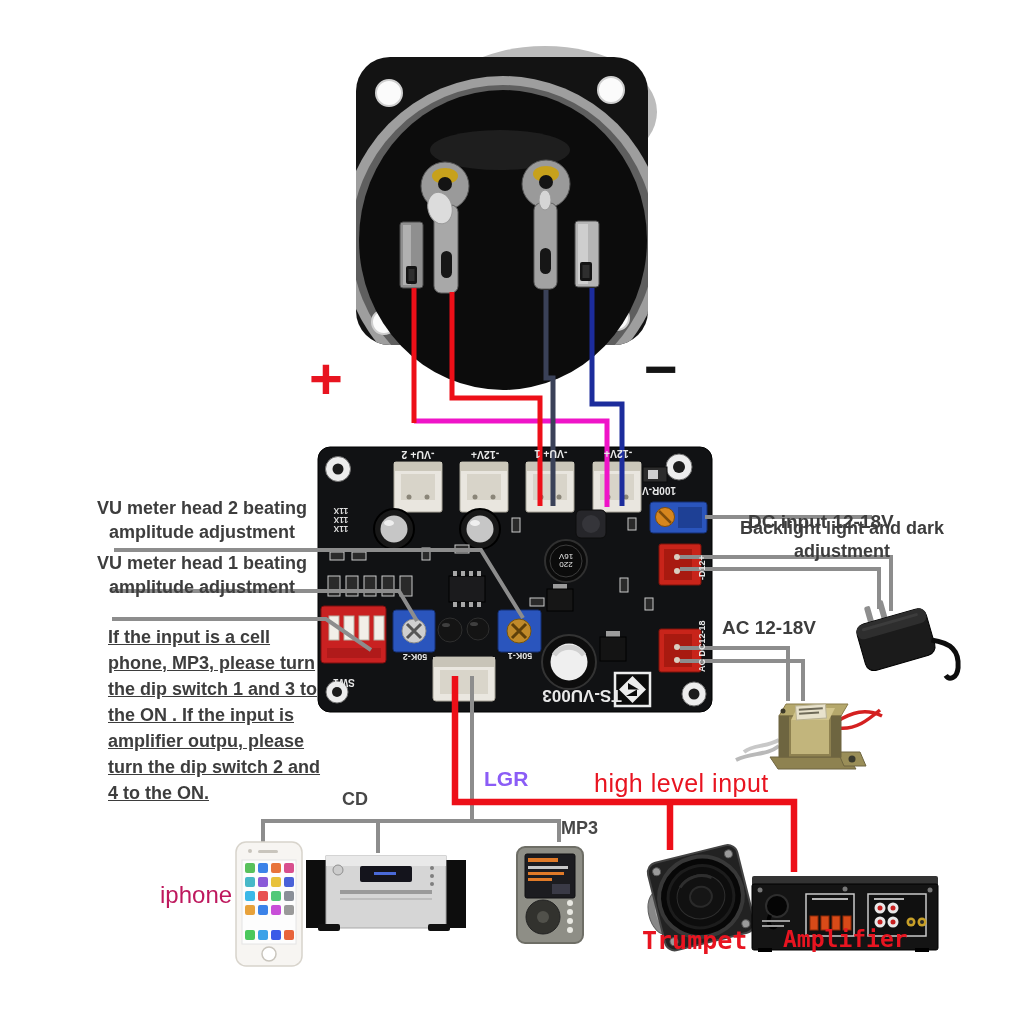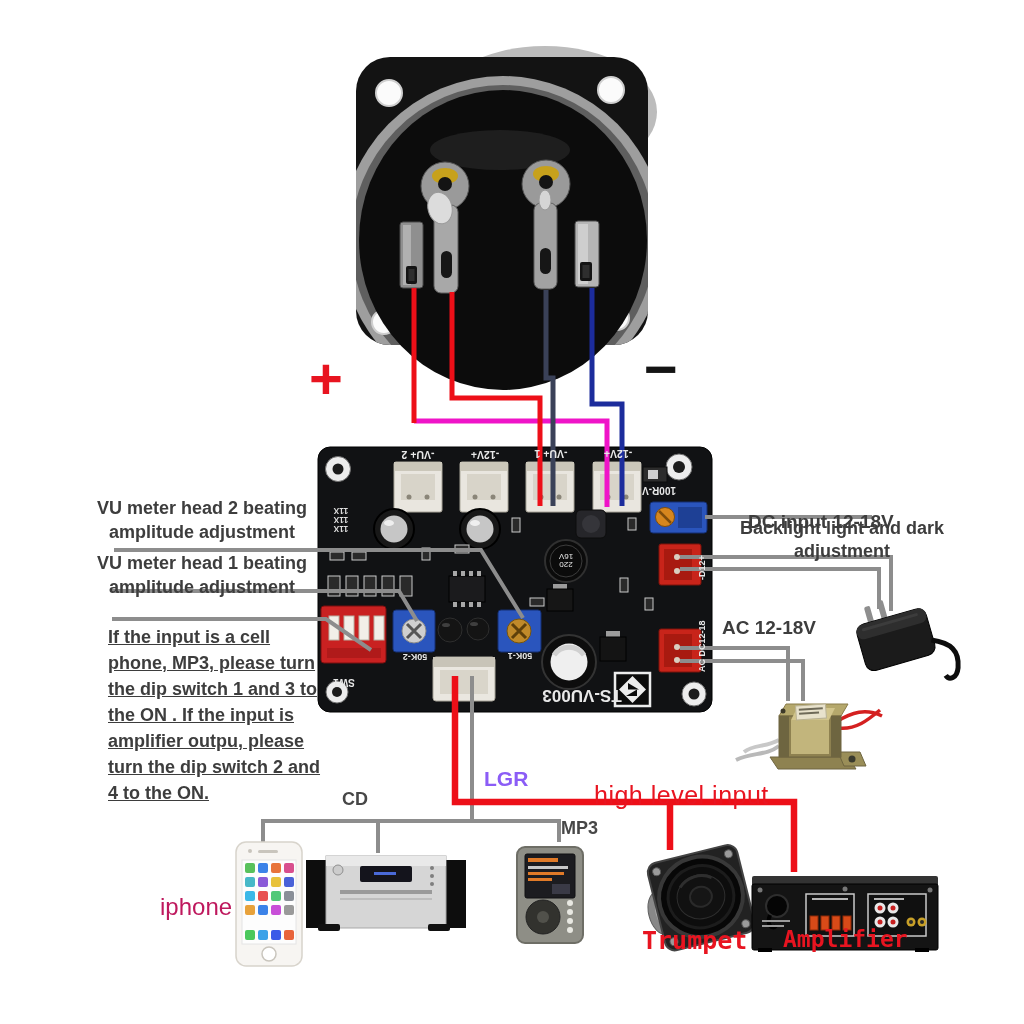--- a/index.html
+++ b/index.html
@@ -2,21 +2,21 @@
 <html style="--label-gray: #3d3d3d; --leader-line-gray: #8d8d8d; --red-accent: #e81420; --wire-red: #ed0f18; --wire-magenta: #ef14c8; --wire-navy: #3a4158; --wire-blue: #1c2c9c; --pcb-black: #111214;"><head>
 <meta charset="utf-8">
 <style>
   html,body{margin:0;padding:0;}
   body{width:1024px;height:1024px;background:#ffffff;position:relative;overflow:hidden;
        font-family:"Liberation Sans",sans-serif;}
   .stage{position:absolute;left:0;top:0;width:1024px;height:1024px;}
   svg.scene{position:absolute;left:0;top:0;}
   .lbl{position:absolute;color:var(--label-gray,#3d3d3d);font-weight:bold;line-height:1.25;}
   .ctr{text-align:center;}
-  .normal{font-weight:normal;margin-top:12px;}
+  .normal{font-weight:normal;}
   .red{color:var(--red-accent,#e81420);}
   .mono{font-family:"DejaVu Sans Mono","Liberation Mono",monospace;text-align:center;}
   .silk{position:absolute;color:#e8e8e8;font-weight:bold;text-align:center;line-height:1.05;}
   .rot180{transform:rotate(180deg);}
   .vert{writing-mode:vertical-rl;transform:rotate(180deg);line-height:1;}
   
   .l-vu2{left:82px;top:496px;width:240px;font-size:18px;line-height:24px;}
   .l-vu1{left:82px;top:551px;width:240px;font-size:18px;line-height:24px;}
   .l-dip{left:108px;top:624px;width:216px;font-size:18px;line-height:26px;text-align:left;text-decoration:underline;}
   .l-back{left:718px;top:473px;width:248px;font-size:18px;line-height:23px;margin-top:44px;}

